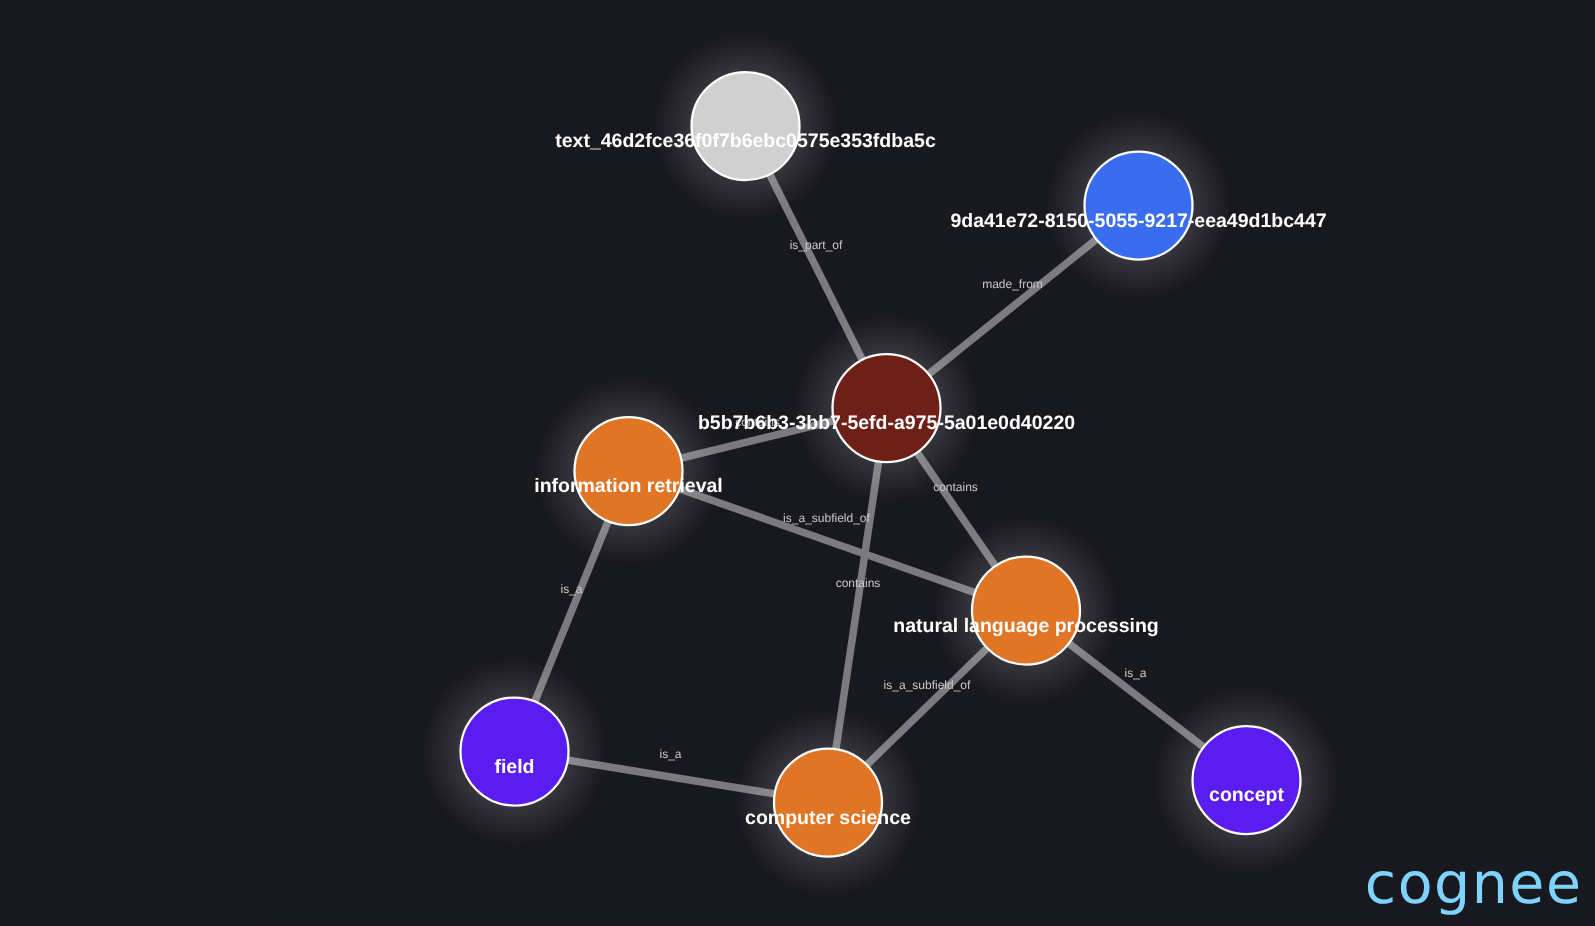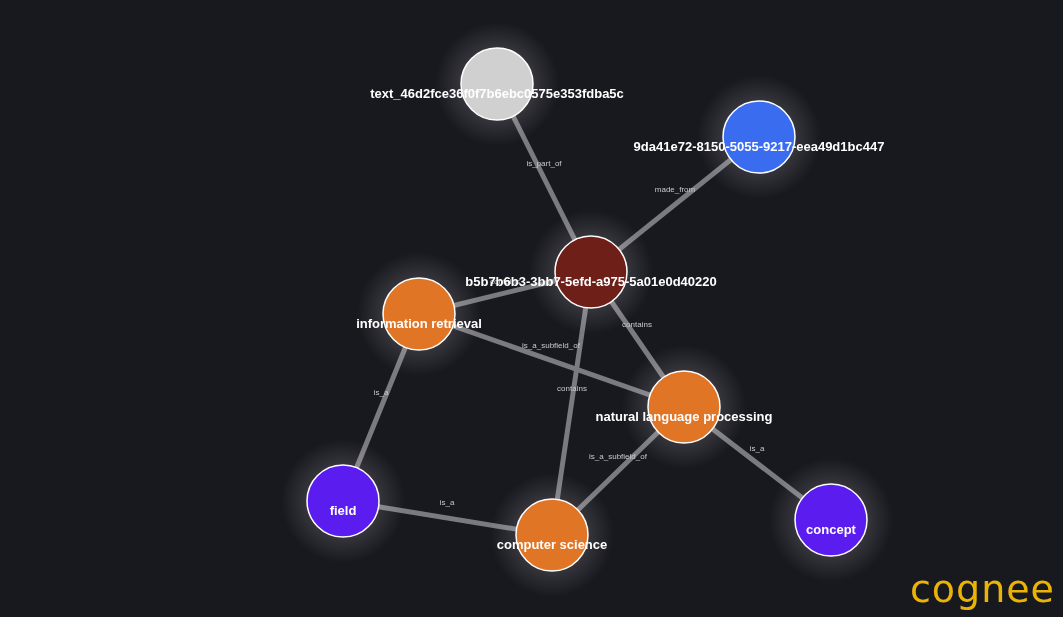--- a/index.html
+++ b/index.html
@@ -9,21 +9,21 @@
       font-family: "Liberation Sans", sans-serif;
       position: relative;
     }
     #graph { position: absolute; left: 0; top: 0; }
     .edge-line { stroke: #7a7a80; stroke-width: 5; stroke-linecap: butt; }
     .edge-label { fill: #c8c8cc; font-size: 8px; font-family: "Liberation Sans", sans-serif; }
     .node-circle { stroke: #ffffff; stroke-width: 1.5; }
     .node-label { fill: #ffffff; font-size: 13px; font-weight: bold; font-family: "Liberation Sans", sans-serif; }
     .logo {
       position: absolute; right: 8px; bottom: 6px;
-      color: #eab308; font-size: 38px; letter-spacing: 1px;
+      color: #7dd3fc; font-size: 38px; letter-spacing: 1px;
       font-family: "DejaVu Sans", sans-serif; font-weight: normal; margin-top: 36px;
     }
   </style>
 </head>
 <body>
 
 <svg id="graph" width="1063" height="617" viewBox="0 0 1063 617" xmlns="http://www.w3.org/2000/svg">
   <defs>
     <radialGradient id="glow" cx="50%" cy="50%" r="50%">
       <stop offset="0%" stop-color="#ffffff" stop-opacity="0.35"></stop>

